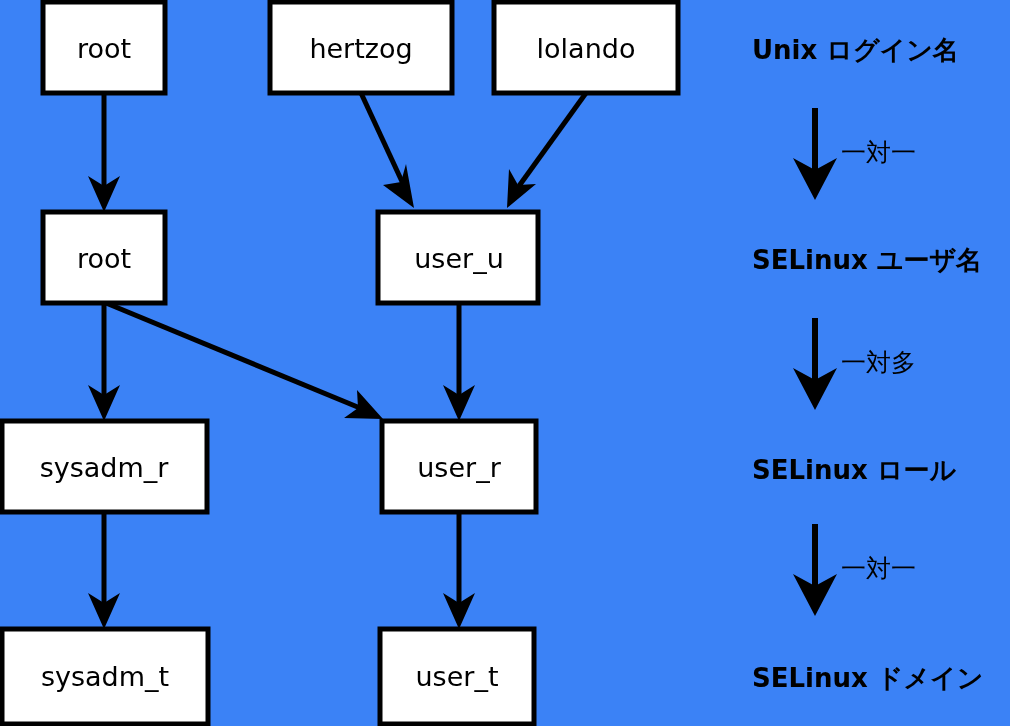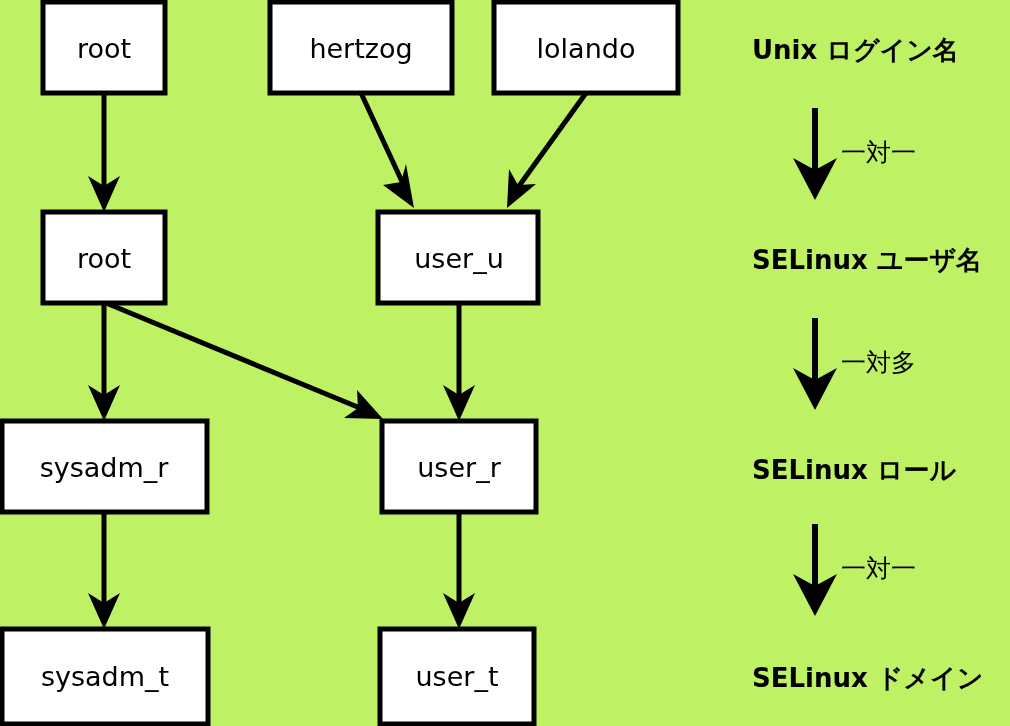--- a/index.html
+++ b/index.html
@@ -4,21 +4,21 @@
 <style>
   html, body {
     margin: 0;
     padding: 0;
     background: #ffffff;
   }
   #canvas {
     position: relative;
     width: 1010px;
     height: 726px;
-    background: #bef264;
+    background: #3b82f6;
     overflow: hidden;
     font-family: "DejaVu Sans", sans-serif;
   }
   #diagram-svg {
     position: absolute;
     left: 0;
     top: 0;
     width: 1010px;
     height: 726px;
   }

